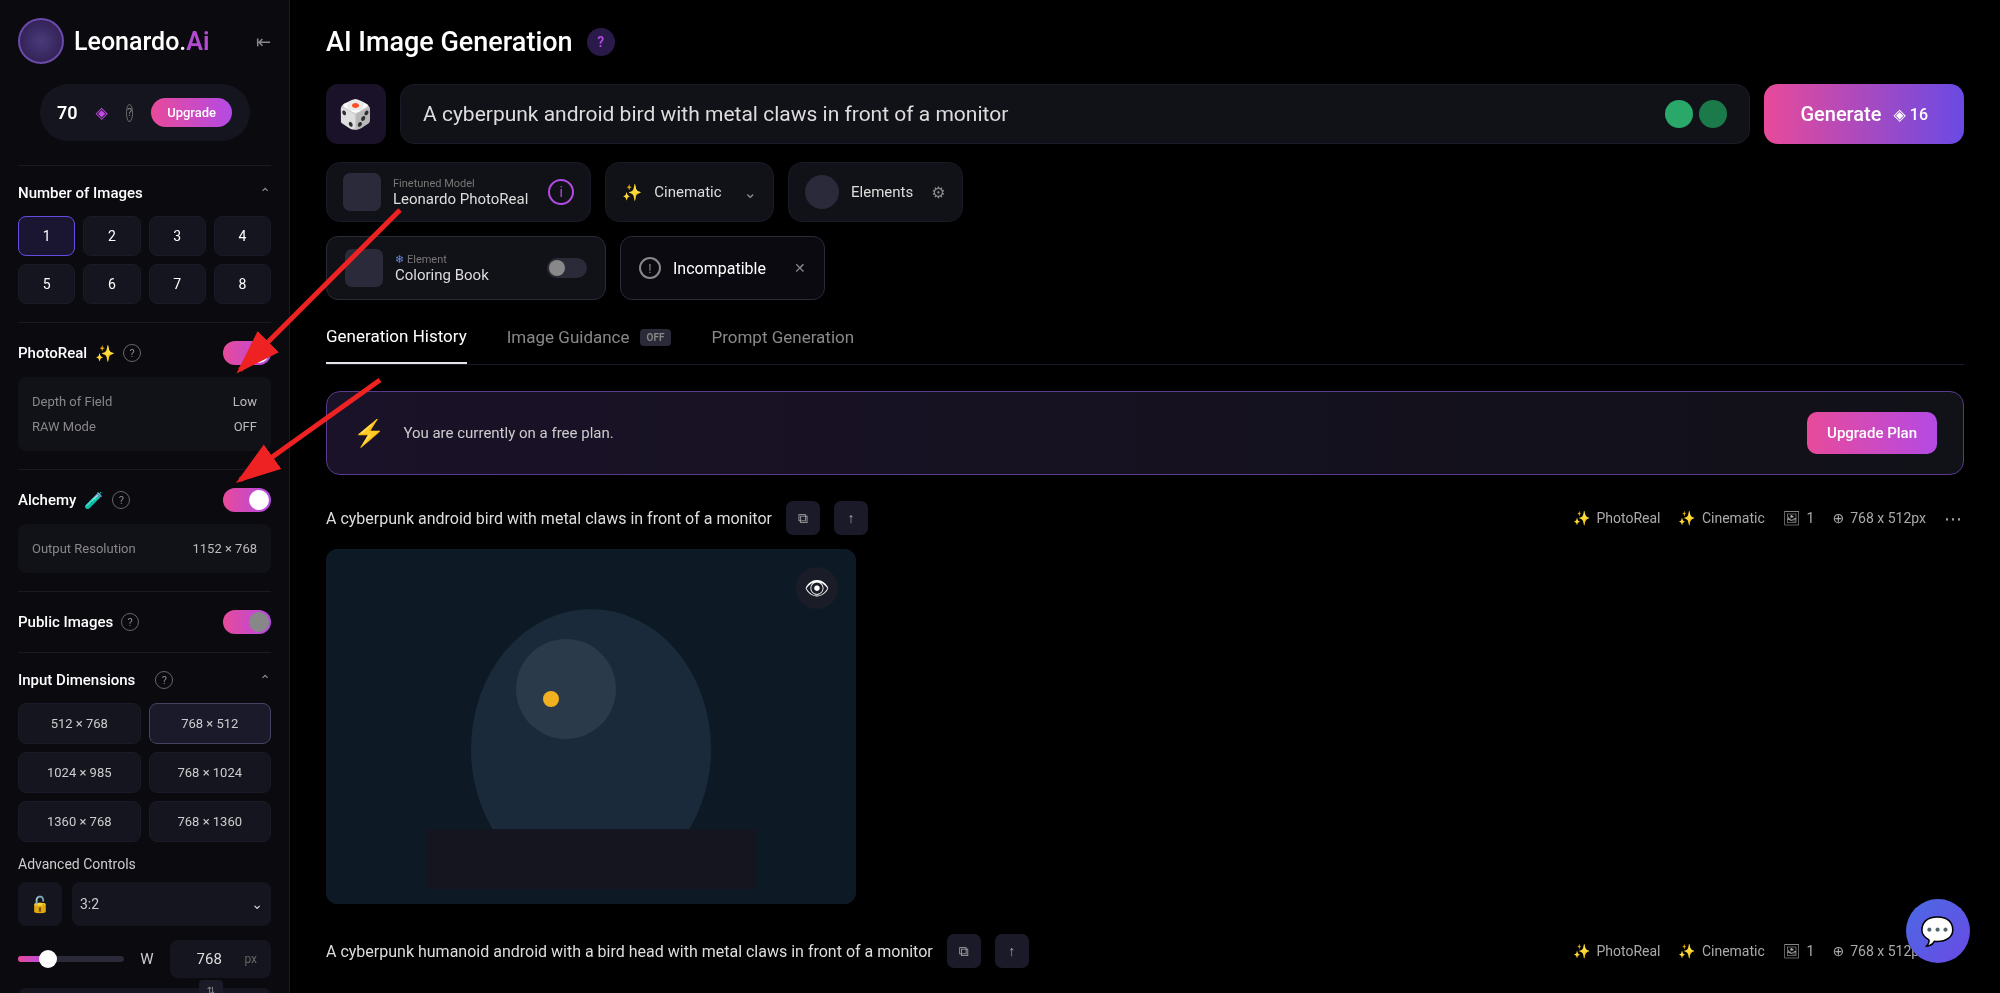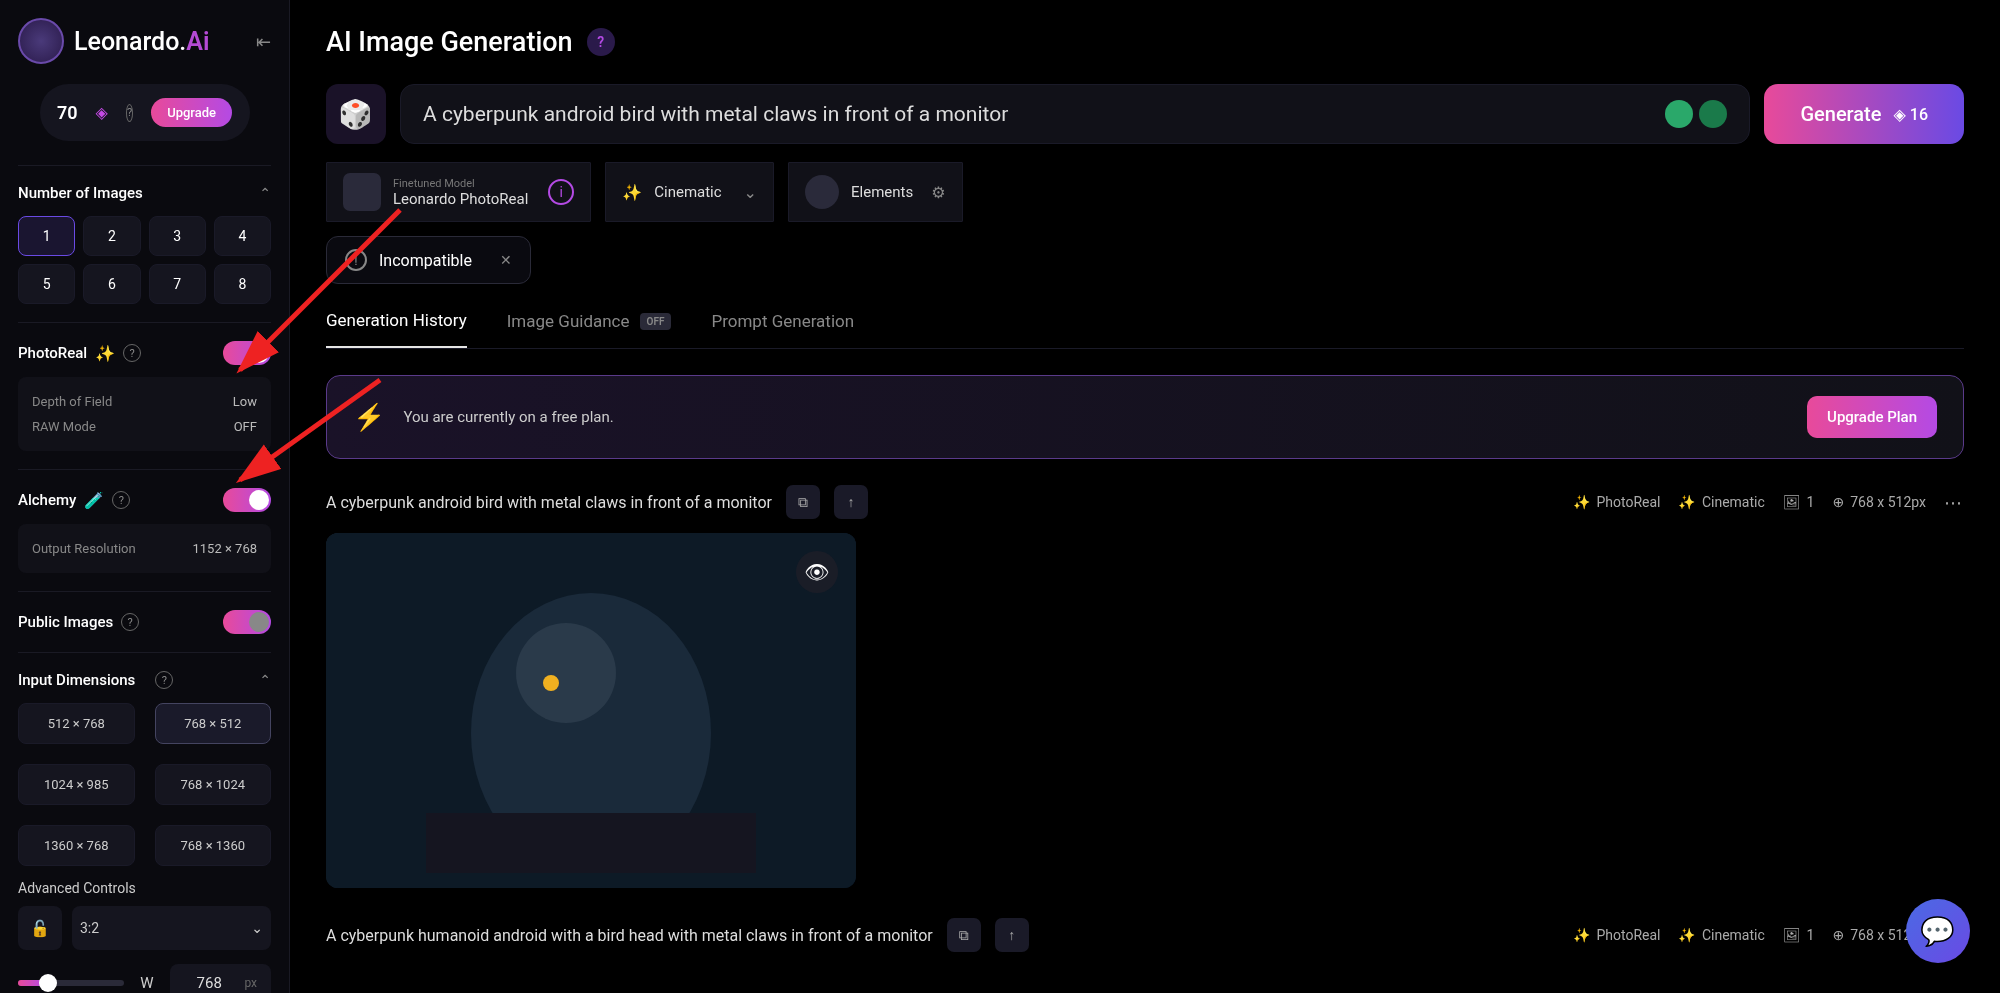--- a/index.html
+++ b/index.html
@@ -26,21 +26,21 @@
 .num-btn.active { border-color:#6a4ae4; background:#1a1530; }
 .toggle-row { display:flex; align-items:center; gap:8px; }
 .toggle { width:48px; height:24px; border-radius:12px; position:relative; margin-left:auto; cursor:pointer; }
 .toggle.on { background:linear-gradient(90deg,#e84a9a,#b44ae4); }
 .toggle-knob { width:20px; height:20px; background:#fff; border-radius:50%; position:absolute; top:2px; }
 .toggle.on .toggle-knob { right:2px; }
 .sub-panel { background:#111118; border-radius:8px; padding:12px 14px; margin-top:12px; }
 .sub-row { display:flex; justify-content:space-between; font-size:13px; color:#888; padding:5px 0; }
 .sub-row .val { color:#bbb; }
 .emoji-icon { font-size:16px; }
-.dim-grid { display:grid; grid-template-columns:1fr 1fr; gap:20px; }
+.dim-grid { display:grid; grid-template-columns:1fr 1fr; gap:8px; }
 .dim-btn { background:#15151f; border:1px solid #1a1a28; border-radius:8px; padding:12px 0; text-align:center; font-size:13px; cursor:pointer; color:#ccc; }
 .dim-btn.active { border-color:#444460; background:#1a1a2a; }
 .adv-title { font-size:14px; color:#ccc; margin:14px 0 10px; }
 .adv-row1 { display:flex; gap:10px; margin-bottom:14px; }
 .lock-btn { width:44px; height:44px; background:#15151f; border-radius:8px; display:flex; align-items:center; justify-content:center; color:#888; }
 .ratio-sel { flex:1; background:#15151f; border-radius:8px; display:flex; align-items:center; padding:0 8px; justify-content:space-between; color:#ccc; font-size:14px;gap:34px; }
 .slider-row { display:flex; align-items:center; gap:14px; margin-bottom:10px; }
 .slider { flex:0 0 106px; height:6px; background:#2a2a38; border-radius:3px; position:relative; }
 .slider-fill { height:100%; background:linear-gradient(90deg,#e84a9a,#b44ae4); border-radius:3px; }
 .slider-knob { width:18px; height:18px; background:#fff; border-radius:50%; position:absolute; top:-6px; }
@@ -57,21 +57,21 @@
 .prompt-row { display:flex; gap:14px; margin-bottom:18px; }
 .dice-btn { width:60px; height:60px; background:#1a1228; border-radius:12px; display:flex; align-items:center; justify-content:center; font-size:28px; }
 .prompt-input { flex:1; background:#111118; border:1px solid #1a1a28; border-radius:14px; padding:0 22px; display:flex; align-items:center; position:relative; }
 .prompt-text { font-size:21px; color:#ddd; flex:1; }
 .prompt-badges { display:flex; gap:6px; }
 .badge-circ { width:28px; height:28px; border-radius:50%; }
 .gen-btn { background:linear-gradient(90deg,#e84a9a,#6a4ae4); border-radius:14px; padding:0 36px; display:flex; align-items:center; gap:12px; font-size:20px; font-weight:500; cursor:pointer; }
 .gen-cost { font-size:16px; display:flex; align-items:center; gap:4px; }
 
 .model-row { display:flex; gap:14px; margin-bottom:14px; }
-.model-chip { background:#111118; border:1px solid #1a1a28; border-radius:1px; padding:10px 16px; display:flex; align-items:center; gap:12px; }
+.model-chip { background:#111118; border:1px solid #1a1a28; border-radius:14px; padding:10px 16px; display:flex; align-items:center; gap:12px; }
 .chip-thumb { width:38px; height:38px; border-radius:7px; background:#2a2a3a; }
 .chip-label-sm { font-size:11px; color:#777; }
 .chip-label { font-size:15px; color:#ddd; }
 .chip-info { width:26px; height:26px; border:2px solid #b44ae4; border-radius:50%; display:flex; align-items:center; justify-content:center; color:#b44ae4; font-size:14px; margin-left:8px; }
 .chip-caret { color:#888; margin-left:10px; }
 .gear-ic { color:#888; margin-left:6px; }
 
 .elem-row { display:flex; gap:14px; margin-bottom:26px; }
 .elem-chip { background:#111118; border:1px solid #2a2a38; border-radius:12px; padding:12px 18px; display:flex; align-items:center; gap:12px; min-width:280px; }
 .elem-toggle { width:40px; height:20px; background:#2a2a38; border-radius:10px; position:relative; margin-left:auto; }
@@ -271,20 +271,30 @@
         <span class="chip-caret">⌄</span>
       </div>
       <div class="model-chip">
         <div class="chip-thumb" style="border-radius:50%;width:34px;height:34px"></div>
         <span class="chip-label">Elements</span>
         <span class="gear-ic">⚙</span>
       </div>
     </div>
 
     <div class="elem-row">
+      <div class="elem-chip">
+        <div class="chip-thumb"></div>
+        <div>
+          <div class="chip-label-sm"><span style="color:#6a8ae4">❄ </span><span>Element</span></div>
+          <div class="chip-label">Coloring Book</div>
+        </div>
+        <div class="elem-toggle">
+            <div class="elem-toggle-knob"></div>
+          </div>
+      </div>
       <div class="incompat">
         <span class="warn-ic">!</span>
         <span>Incompatible</span>
         <span class="close-x">✕</span>
       </div>
     </div>
 
     <div class="tabs">
       <div class="tab active">
           <span>Generation History</span>

